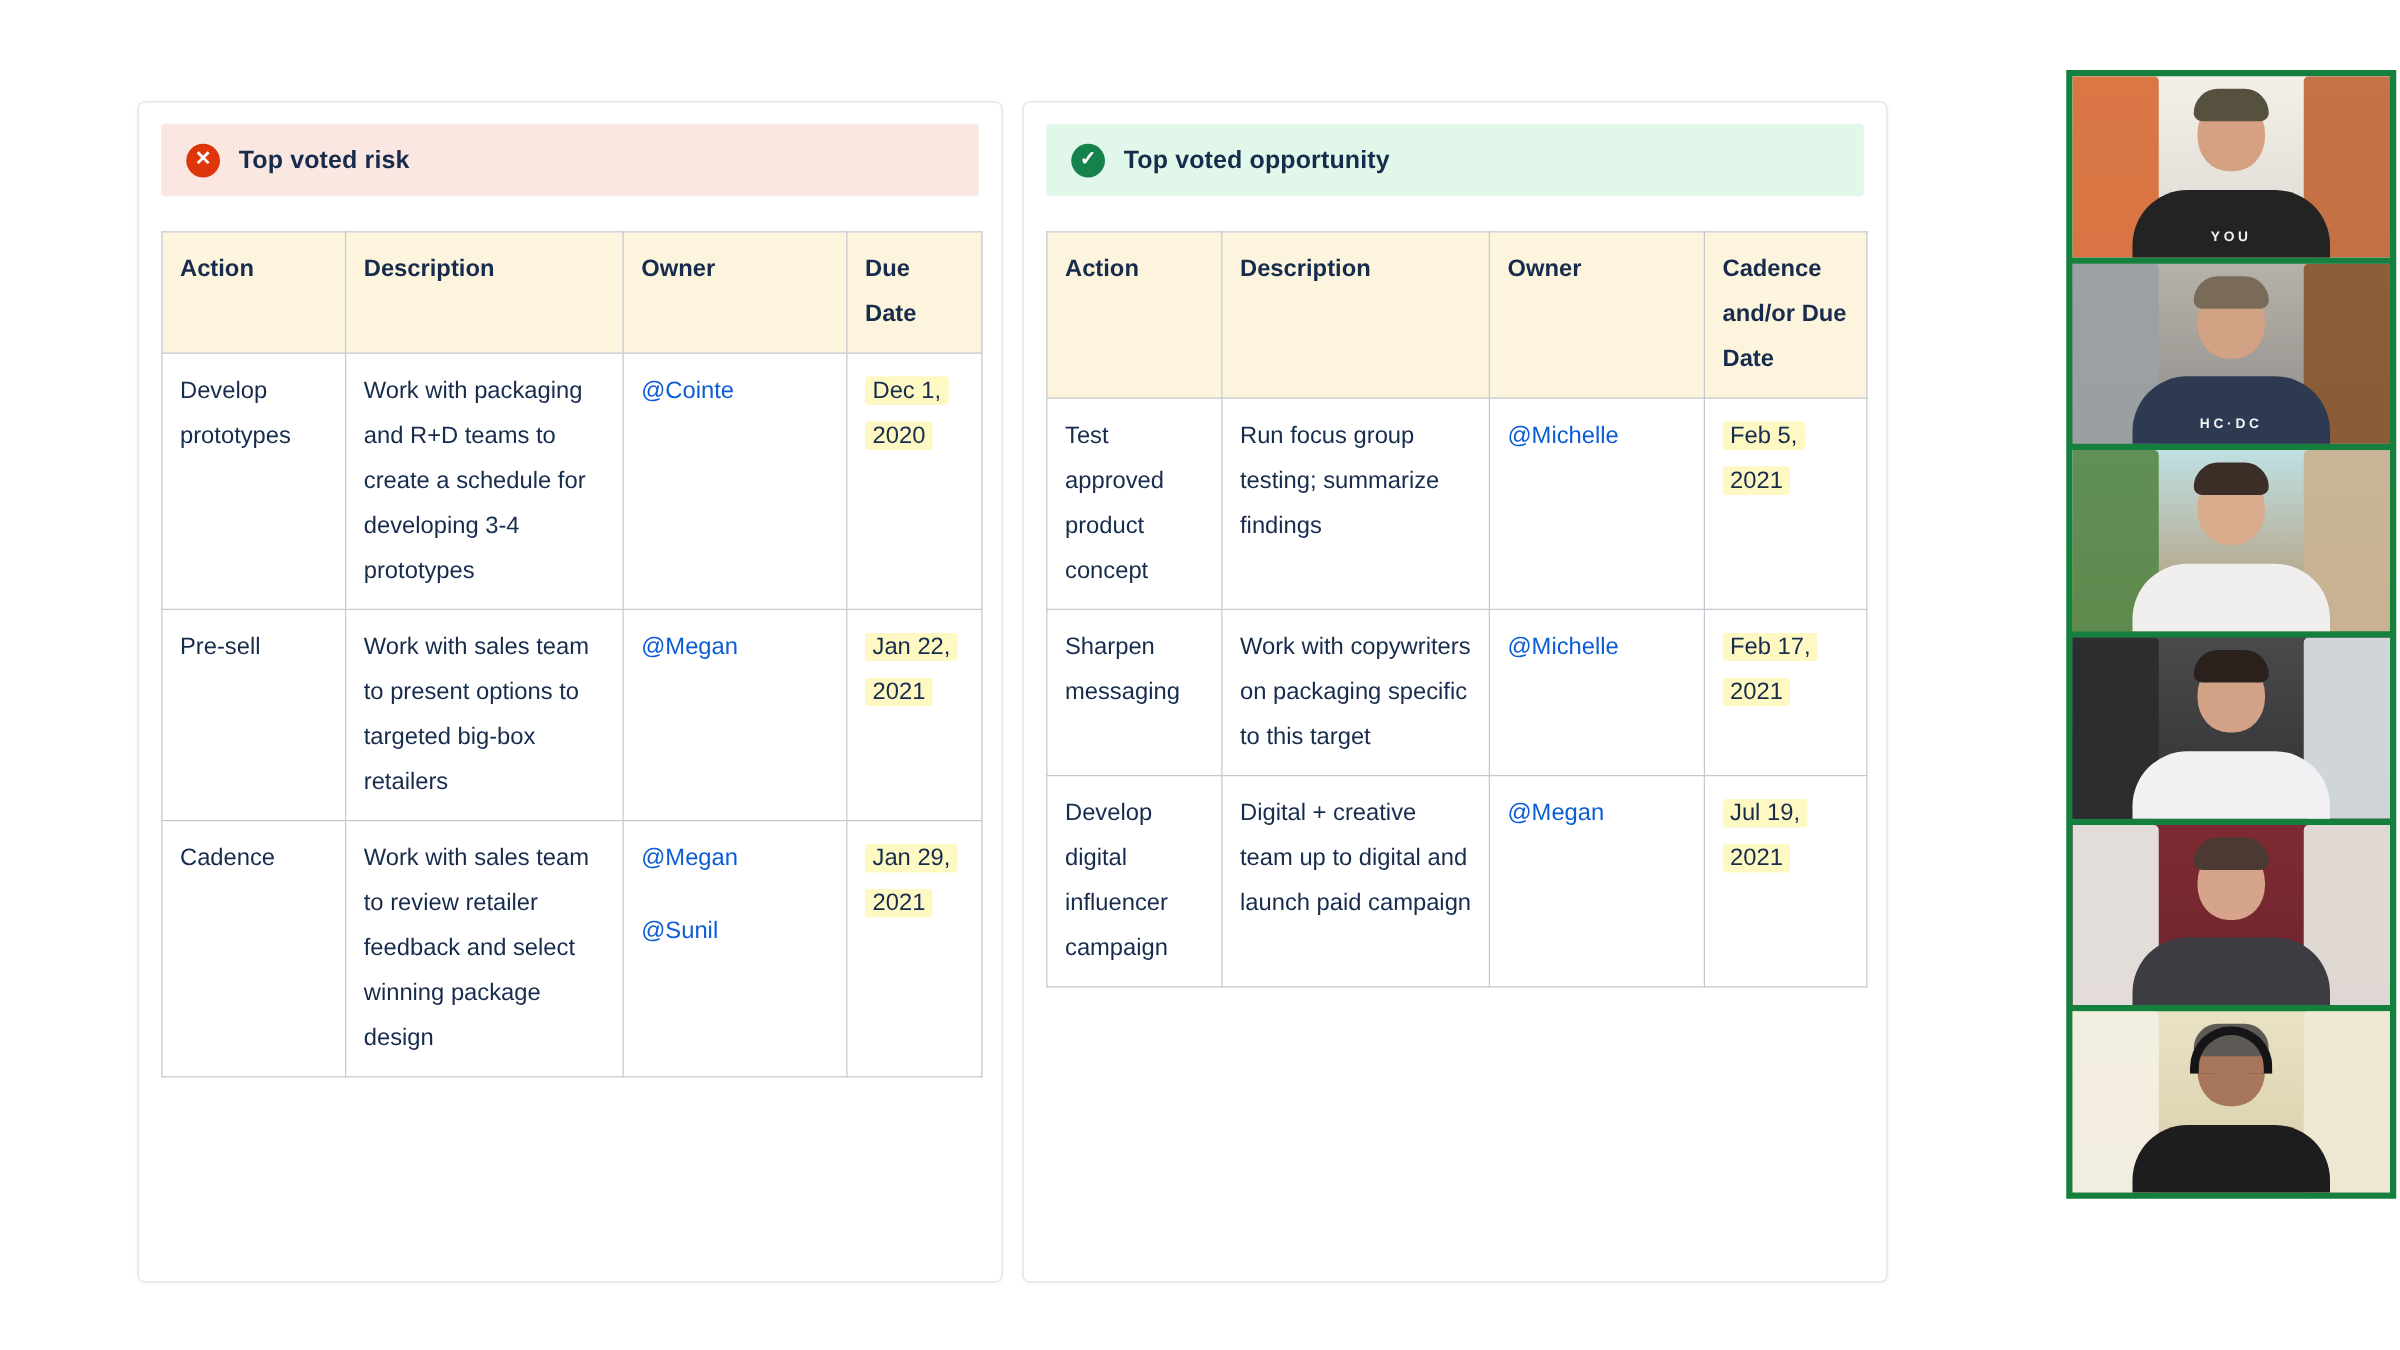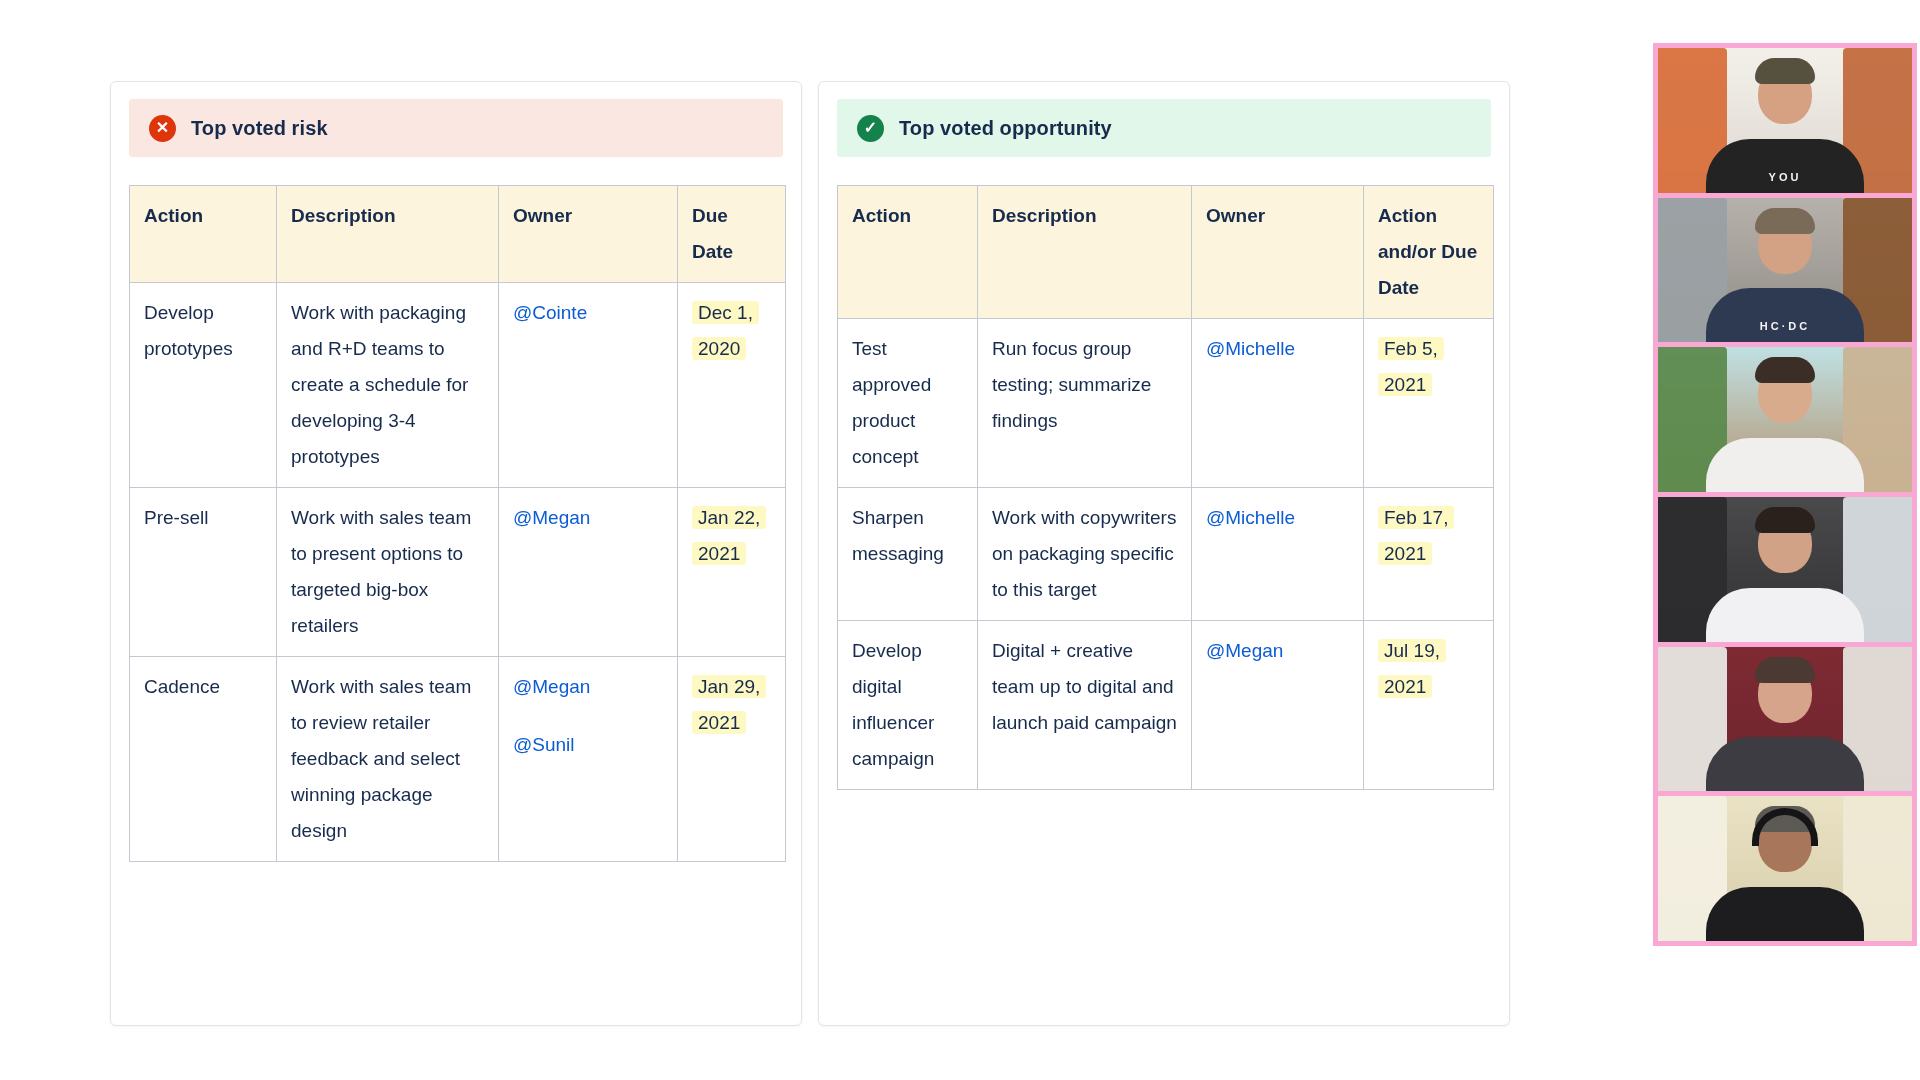--- a/index.html
+++ b/index.html
@@ -29,22 +29,22 @@
                   width:656px; font-size:19px; }
   table.actions th, table.actions td { border:1px solid #C3C9D1; vertical-align:top;
                   text-align:left; padding:12px 14px; line-height:36px; }
   table.actions th { background:#FCF4DC; font-weight:bold; }
   .owner-line { display:block; margin-bottom:22px; }
   .owner-line:last-child { margin-bottom:0; }
   .date-chip { background:#fef9c3; border-radius:3px; padding:1px 6px;
                box-decoration-break:clone; -webkit-box-decoration-break:clone; }
 
   
-  .video-strip { position:absolute; left:1653px; top:43px; width:264px; height:903px;
-                 background:#f9a8d4; display:flex; flex-direction:column; gap:5px; padding:5px; }
+  .video-strip { position:absolute; left:1653px; top:56px; width:264px; height:903px;
+                 background:#15803d; display:flex; flex-direction:column; gap:5px; padding:5px; }
   .tile { position:relative; flex:1; overflow:hidden;
           background:linear-gradient(to bottom, var(--bg1), var(--bg2)); }
   .accent { position:absolute; top:0; bottom:0; width:27%; opacity:.95; }
   .accent.left  { left:0;  background:var(--al); border-radius:0 4px 4px 0; }
   .accent.right { right:0; background:var(--ar); border-radius:4px 0 0 4px; }
   .person { position:absolute; inset:0; }
   .person .body { position:absolute; left:50%; bottom:-8px; width:158px; height:62px;
                   margin-left:-79px; border-radius:44px 44px 0 0; background:var(--shirt); }
   .person .head { position:absolute; left:50%; top:16px; width:54px; height:60px;
                   margin-left:-27px; border-radius:50% 50% 46% 46%; background:var(--skin); }
@@ -129,21 +129,21 @@
           <col style="width:140px">
           <col style="width:214px">
           <col style="width:172px">
           <col style="width:130px">
         </colgroup>
       <thead>
         <tr>
           <th>Action</th>
           <th>Description</th>
           <th>Owner</th>
-          <th>Action and/or Due Date</th>
+          <th>Cadence and/or Due Date</th>
         </tr>
       </thead>
       <tbody>
         <tr>
           <td>Test approved product concept</td>
           <td>Run focus group testing; summarize findings</td>
           <td>
             <span class="owner-line mention">@Michelle</span>
           </td>
           <td>

